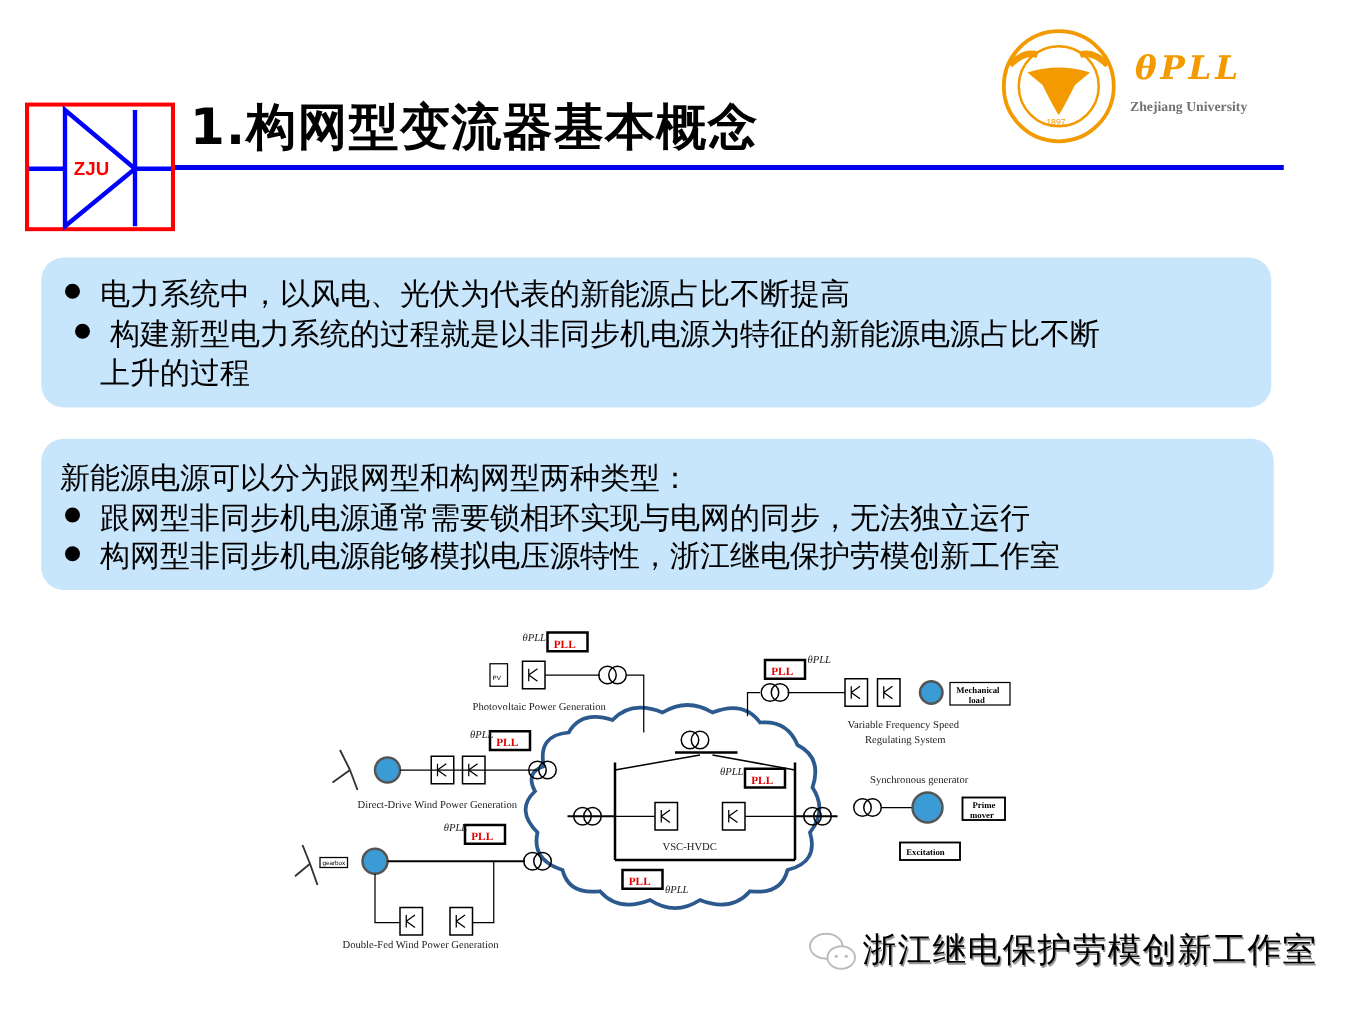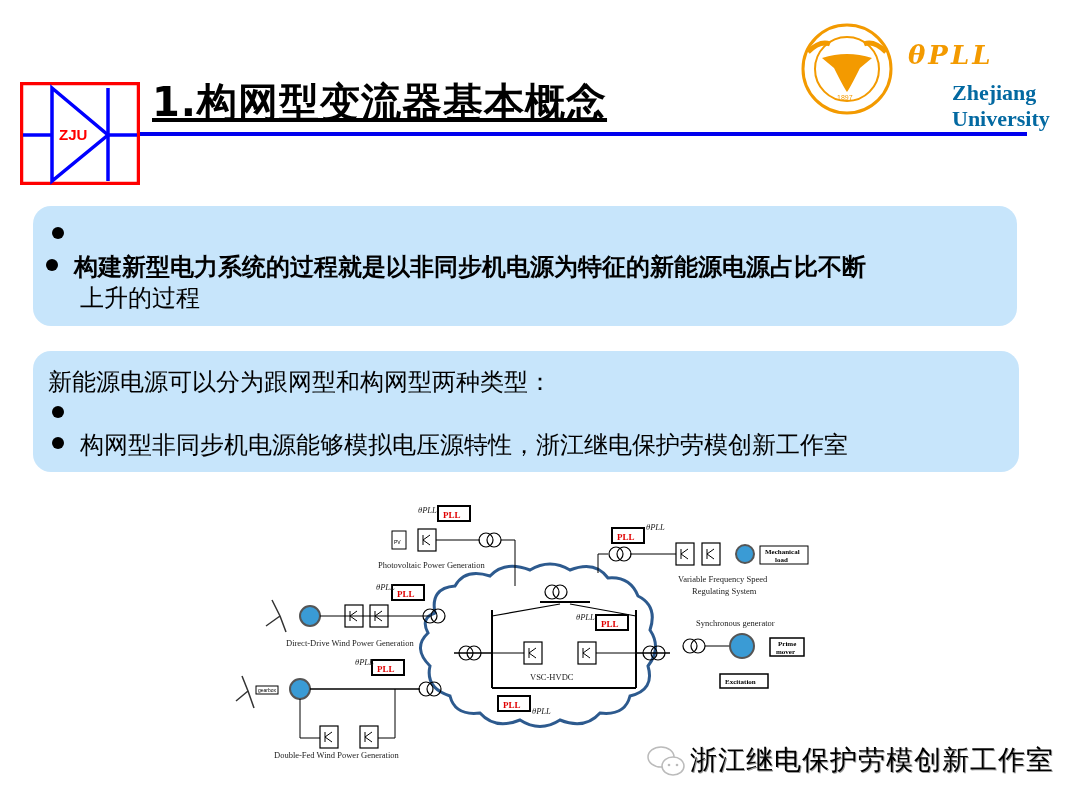--- a/index.html
+++ b/index.html
@@ -1,22 +1,22 @@
 <!DOCTYPE html>
 <html><head>
 <meta charset="utf-8">
 <style>
   html,body{margin:0;padding:0;background:#fff;}
   body{width:1080px;height:810px;position:relative;overflow:hidden;font-family:"DejaVu Sans","Liberation Sans",sans-serif;}
   .logo-zju{position:absolute;left:20px;top:82px;width:120px;height:103px;}
-  .title{position:absolute;left:152px;top:78px;font-size:40px;font-weight:bold;color:#000;letter-spacing:1px;line-height:48px;text-decoration:underline;}
+  .title{position:absolute;left:152px;top:78px;font-size:40px;font-weight:bold;color:#000;letter-spacing:1px;line-height:48px;}
   .title-rule{position:absolute;left:140px;top:132px;width:887px;height:4px;background:#0000ee;}
   .univ{position:absolute;left:800px;top:22px;width:270px;height:95px;}
   .univ-cn{position:absolute;left:908px;top:40px;font-family:"DejaVu Serif",serif;font-size:26px;color:#f39a00;font-weight:bold;font-style:italic;letter-spacing:3px;}
-  .univ-en{position:absolute;left:904px;top:80px;font-family:"Liberation Serif",serif;font-size:22px;color:#0369a1;font-weight:bold;margin-left:48px;}
+  .univ-en{position:absolute;left:904px;top:80px;font-family:"Liberation Serif",serif;font-size:11px;color:#737373;font-weight:bold;}
   .box{position:absolute;background:#c7e5fb;border-radius:18px;}
   .box1{left:33px;top:206px;width:984px;height:120px;}
   .box2{left:33px;top:351px;width:986px;height:121px;}
   .line{position:absolute;font-size:24px;color:#000;line-height:30px;white-space:nowrap;}
   .bullet{display:inline-block;width:12px;height:12px;border-radius:50%;background:#000;margin-right:16px;vertical-align:middle;position:relative;top:-3px;}
   .diagram{position:absolute;left:230px;top:498px;width:600px;height:272px;}
   .dlabel{font-family:"Liberation Serif",serif;font-size:8.5px;fill:#222;}
   .watermark{position:absolute;left:646px;top:742px;font-size:27px;color:#000000;letter-spacing:1px;text-shadow:1px 1px 0 #9a9a9a;}
   .wm-icon{position:absolute;left:645px;top:743px;width:44px;height:38px;}
 </style>
@@ -40,31 +40,31 @@
   <path d="M22,36 Q47,28 72,36 L60,46 Q50,66 47,70 Q44,66 34,46 Z" fill="#f39a00"></path>
   <path d="M8,30 Q20,18 30,22" stroke="#f39a00" stroke-width="5" fill="none"></path>
   <path d="M86,30 Q74,18 64,22" stroke="#f39a00" stroke-width="5" fill="none"></path>
   <text x="37" y="78" font-size="7" fill="#f39a00" font-family="Liberation Sans, sans-serif">1897</text>
 </svg>
 <div class="univ-cn">θPLL</div>
 <div class="univ-en">Zhejiang University</div>
 
 <div class="box box1"></div>
 <div class="line" style="left:52px;top:220px;">
-  <span class="bullet"></span>
+  <span class="bullet"></span><span>电力系统中，以风电、光伏为代表的新能源占比不断提高</span>
 </div>
-<div class="line" style="left:46px;top:252px;font-weight:bold;">
+<div class="line" style="left:60px;top:252px;">
   <span class="bullet"></span><span>构建新型电力系统的过程就是以非同步机电源为特征的新能源电源占比不断</span>
 </div>
 <div class="line" style="left:80px;top:283px;">上升的过程</div>
 
 <div class="box box2"></div>
 <div class="line" style="left:48px;top:367px;text-align:center;">新能源电源可以分为跟网型和构网型两种类型：</div>
 <div class="line" style="left:52px;top:399px;">
-  <span class="bullet"></span>
+  <span class="bullet"></span><span>跟网型非同步机电源通常需要锁相环实现与电网的同步，无法独立运行</span>
 </div>
 <div class="line" style="left:52px;top:430px;">
   <span class="bullet"></span><span>构网型非同步机电源能够模拟电压源特性，浙江继电保护劳模创新工作室</span>
 </div>
 
 <svg class="diagram" viewBox="0 0 600 272">
   <defs>
     <g id="pll">
       <rect x="0" y="0" width="32" height="15" fill="#fff" stroke="#000" stroke-width="2"></rect>
     </g>

